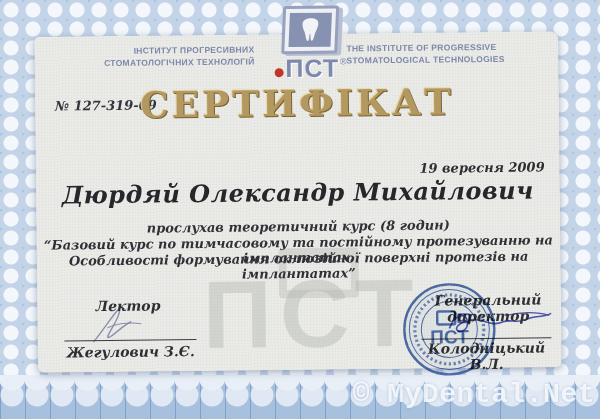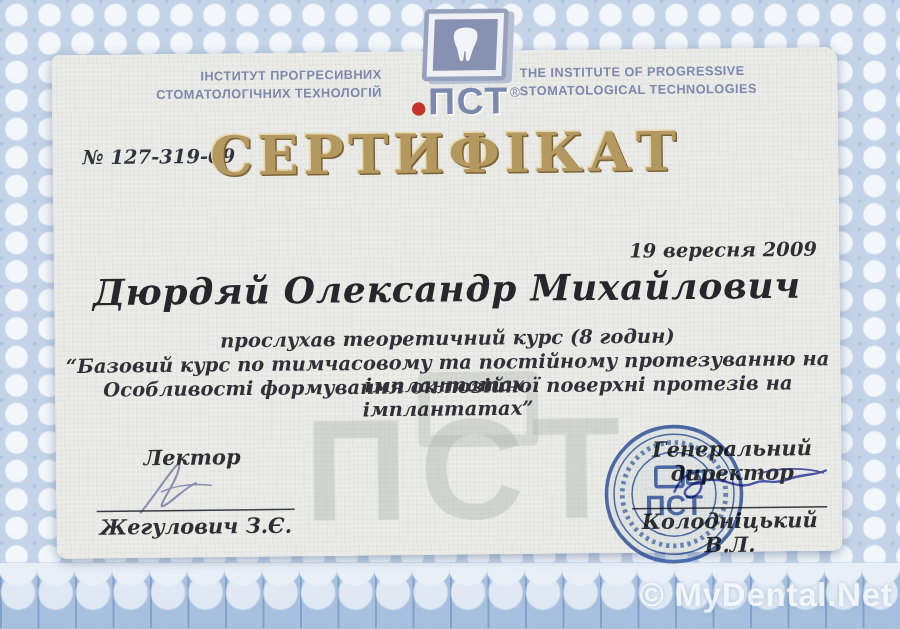--- a/index.html
+++ b/index.html
@@ -20,21 +20,21 @@
     position:absolute;left:0;right:0;bottom:0;height:44px;
     background-color:#a6c0de;
     background-image:
       radial-gradient(circle at 12px 2px, #e9eff7 0 13px, rgba(233,239,247,0) 14px),
       radial-gradient(circle at 12px 20px, rgba(255,255,255,.65) 0 11px, rgba(255,255,255,0) 12px),
       repeating-linear-gradient(90deg, rgba(96,134,185,.55) 0 1px, rgba(96,134,185,0) 1px 25px);
     background-size:25px 44px, 25px 44px, 25px 44px;
   }
   .site-credit{
     position:absolute;right:5px;bottom:9px;z-index:9;
-    font-family:Liberation Sans, sans-serif;font-weight:bold;font-size:22px;
+    font-family:Liberation Mono, monospace;font-weight:bold;font-size:28px;
     color:rgba(255,255,255,.8);letter-spacing:.5px;
     text-shadow:0 0 3px rgba(110,145,190,.45);
   }
   
   .paper{
     position:absolute;left:36px;top:34px;width:524px;height:336px;
     background:#ebece8;
     background-image:
       repeating-linear-gradient(0deg, rgba(120,125,135,.04) 0 1px, rgba(0,0,0,0) 1px 3px),
       repeating-linear-gradient(90deg, rgba(120,125,135,.04) 0 1px, rgba(0,0,0,0) 1px 3px);

